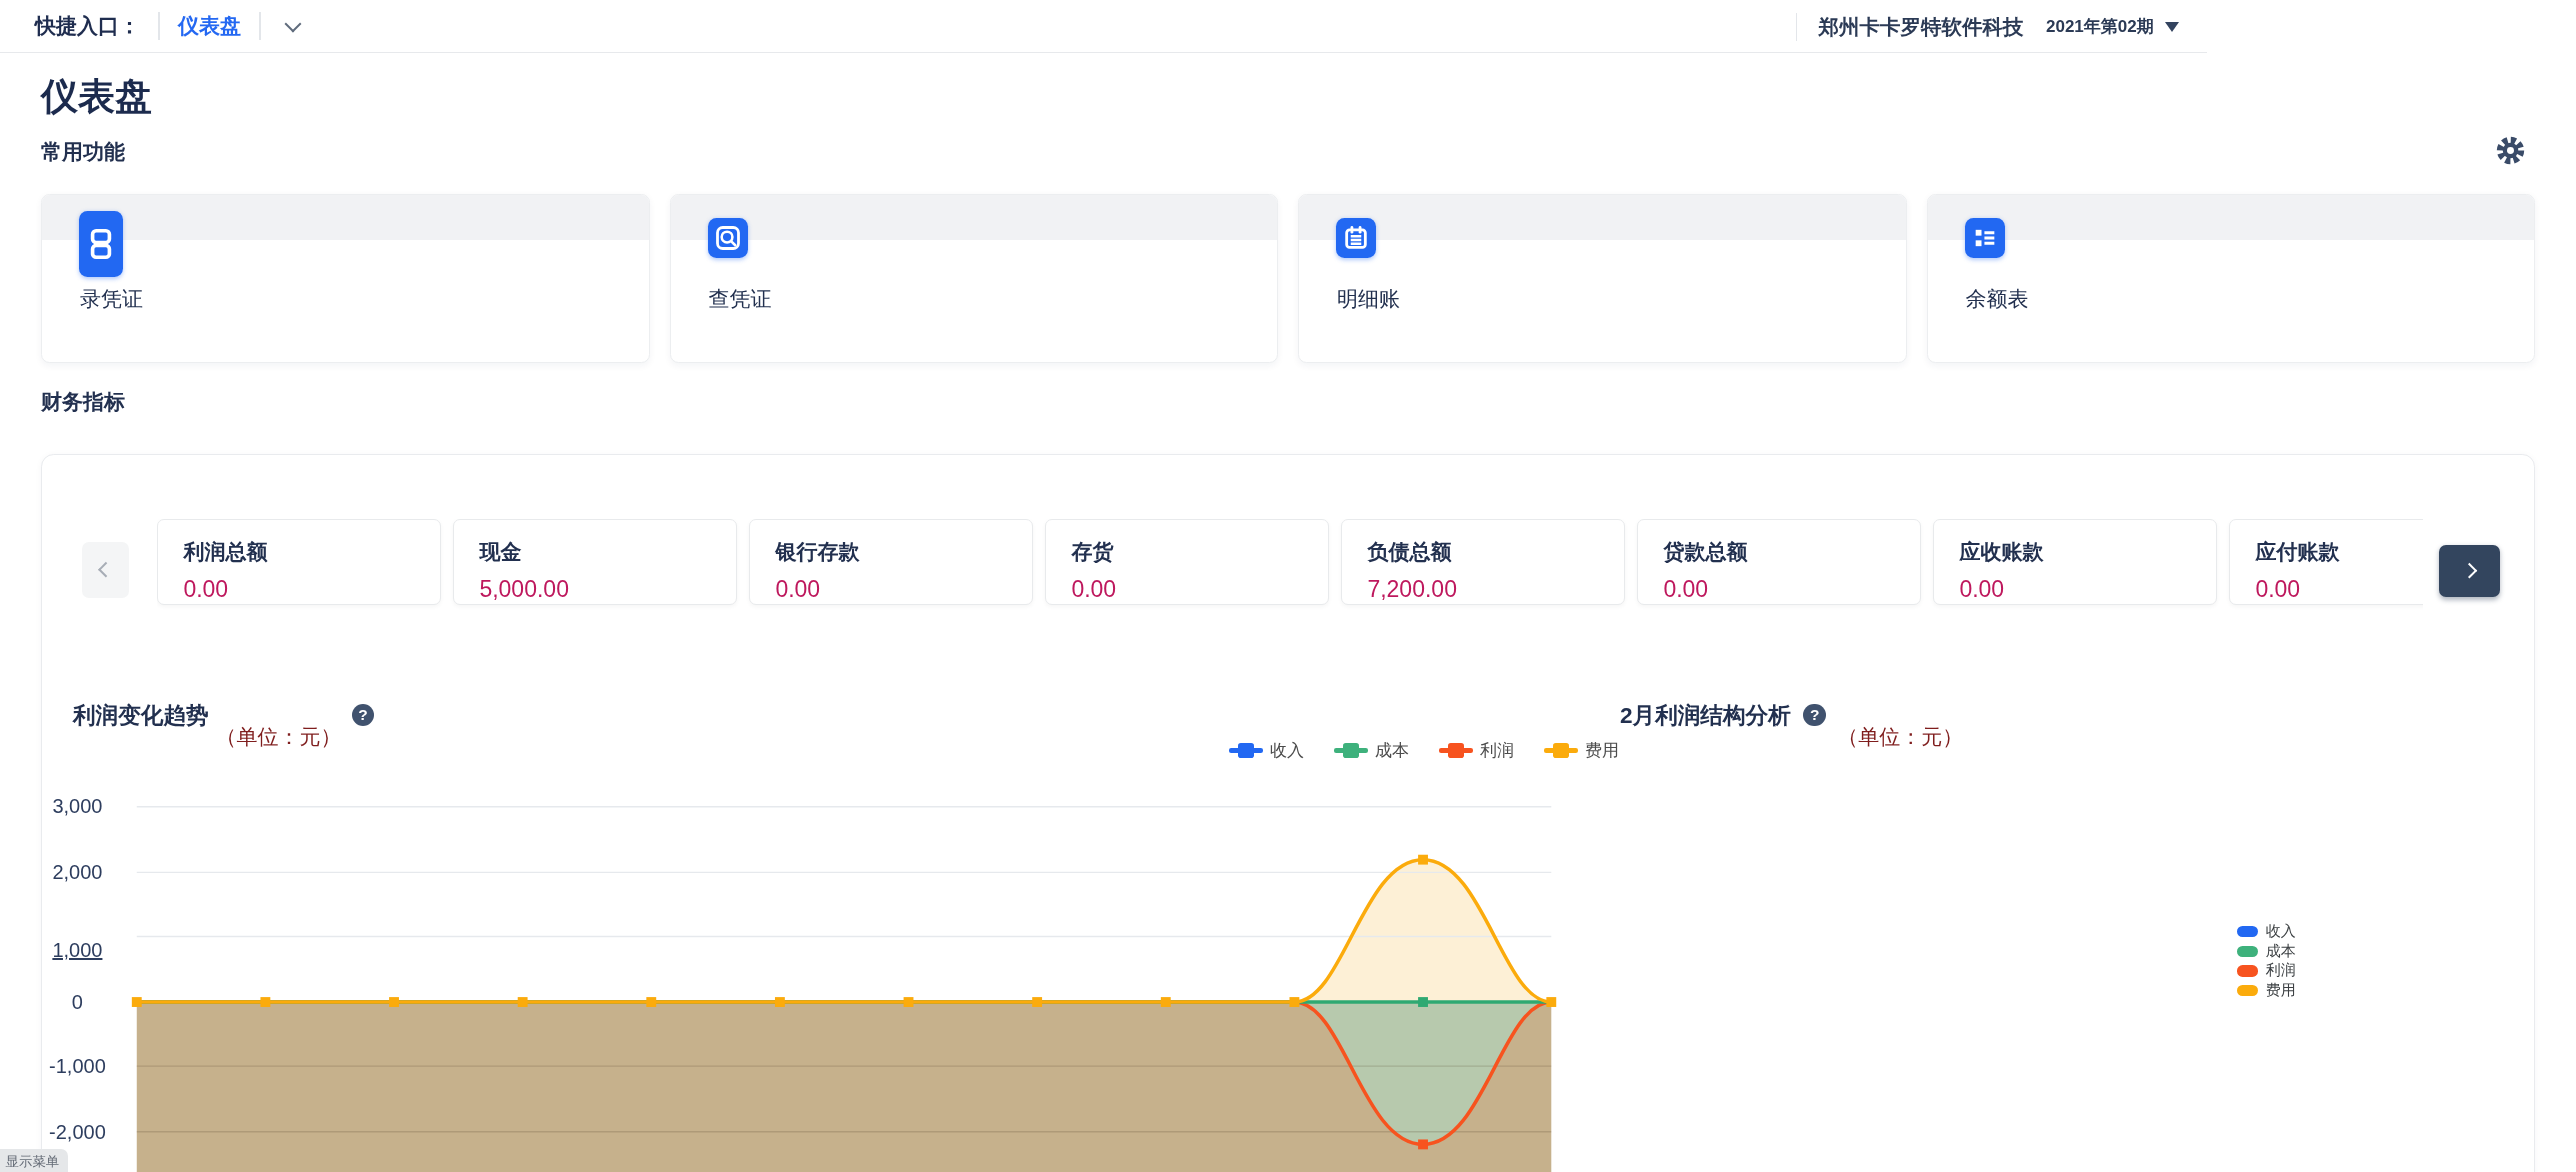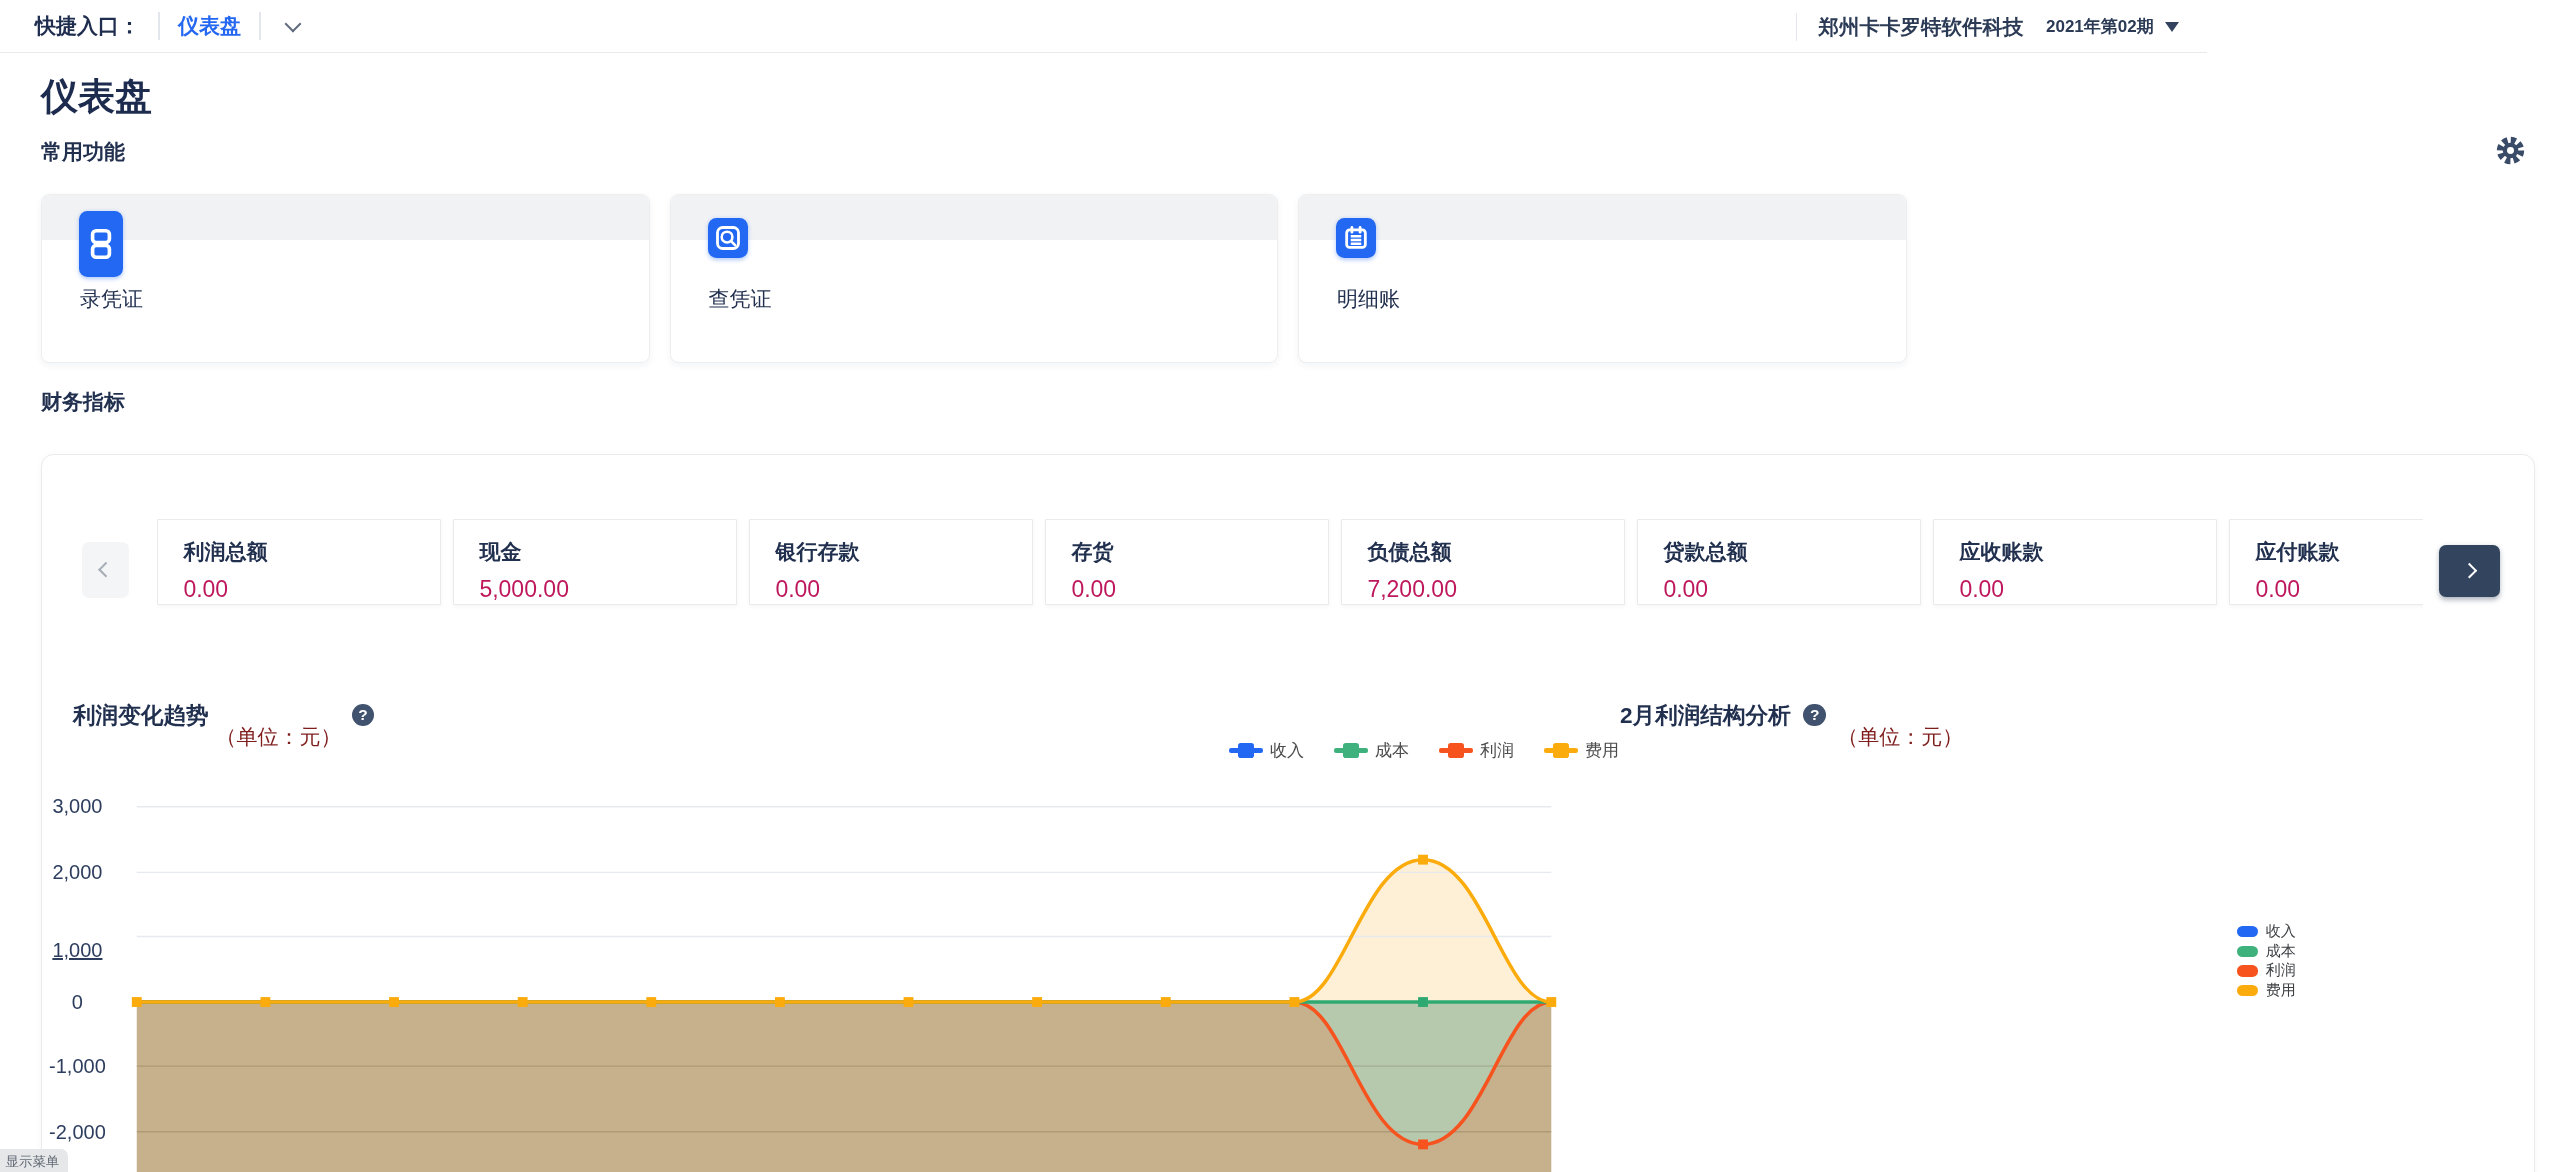--- a/index.html
+++ b/index.html
@@ -46,21 +46,21 @@
     justify-content:center; cursor:pointer; }
   .scroll-left { left:40px; top:87px; width:47px; height:56px; background:#f4f5f6; }
   .scroll-right { left:2397px; top:90px; width:61px; height:52px; background:#33455e;
     box-shadow:0 2.1px 5.6px rgba(30,45,75,.35); }
   .chev { display:inline-block; width:11.3px; height:11.3px; border-right:2.5px solid #a7adb6;
     border-bottom:2.5px solid #a7adb6; }
   .chev.left { transform:rotate(135deg); }
   .chev.right { transform:rotate(-45deg); border-color:#fff; }
   .ind-viewport { position:absolute; left:115px; top:64px; width:2266px; height:106px; overflow:hidden; }
   .ind-row { display:flex; gap:12px; }
-  .icard { flex:0 0 284px; height:86px; background:#fff; border:1.4px solid #e8eaec; border-radius:1px;
+  .icard { flex:0 0 284px; height:86px; background:#fff; border:1.4px solid #e8eaec; border-radius:7px;
     box-shadow:0 1.4px 4.2px rgba(0,0,0,.04); padding:18.3px 0 0 25.4px; cursor:pointer; }
   .icard .lbl { font-size:21px; font-weight:600; color:#22304f; }
   .icard .val { font-size:23px; color:#be185d; margin-top:10px; }
 
   
   .chart-title-row { position:absolute; display:flex; align-items:center; }
   .ct-title { font-size:22.6px; font-weight:700; color:#22304f; }
   .ct-unit { font-size:21px; color:#7f1d1d; margin-left:7px;margin-top:44px; }
   .help-dot { width:22.6px; height:22.6px; border-radius:50%; background:#40526e; color:#fff; font-size:15.5px;
     font-weight:700; display:flex; align-items:center; justify-content:center; margin-left:10px; cursor:pointer; }
@@ -149,20 +149,33 @@
         <line x1="8.5" y1="3" x2="8.5" y2="7" stroke="#fff" stroke-width="2.4" stroke-linecap="round"></line>
         <line x1="15.5" y1="3" x2="15.5" y2="7" stroke="#fff" stroke-width="2.4" stroke-linecap="round"></line>
         <line x1="7.5" y1="10.5" x2="16.5" y2="10.5" stroke="#fff" stroke-width="2"></line>
         <line x1="7.5" y1="13.7" x2="16.5" y2="13.7" stroke="#fff" stroke-width="2"></line>
         <line x1="7.5" y1="16.9" x2="16.5" y2="16.9" stroke="#fff" stroke-width="2"></line>
       </svg>
     </div>
     <div class="fcard-label">明细账</div>
   </div>
 
+  <div class="fcard">
+    <div class="fcard-band"></div>
+    <div class="ficon sq">
+      <svg width="28" height="28" viewBox="0 0 24 24">
+        <rect x="4" y="5" width="5" height="5" fill="#fff"></rect>
+        <line x1="11.5" y1="7.5" x2="20" y2="7.5" stroke="#fff" stroke-width="2.6"></line>
+        <line x1="11.5" y1="12" x2="20" y2="12" stroke="#fff" stroke-width="2.6"></line>
+        <rect x="4" y="14" width="5" height="5" fill="#fff"></rect>
+        <line x1="11.5" y1="16.5" x2="20" y2="16.5" stroke="#fff" stroke-width="2.6"></line>
+      </svg>
+    </div>
+    <div class="fcard-label">余额表</div>
+  </div>
 </div>
 
 <div class="abs section-label" style="left:41px; top:388px;">财务指标</div>
 
 <div class="panel">
 
   <div class="scroll-btn scroll-left">
     <span class="chev left"></span>
   </div>
 

